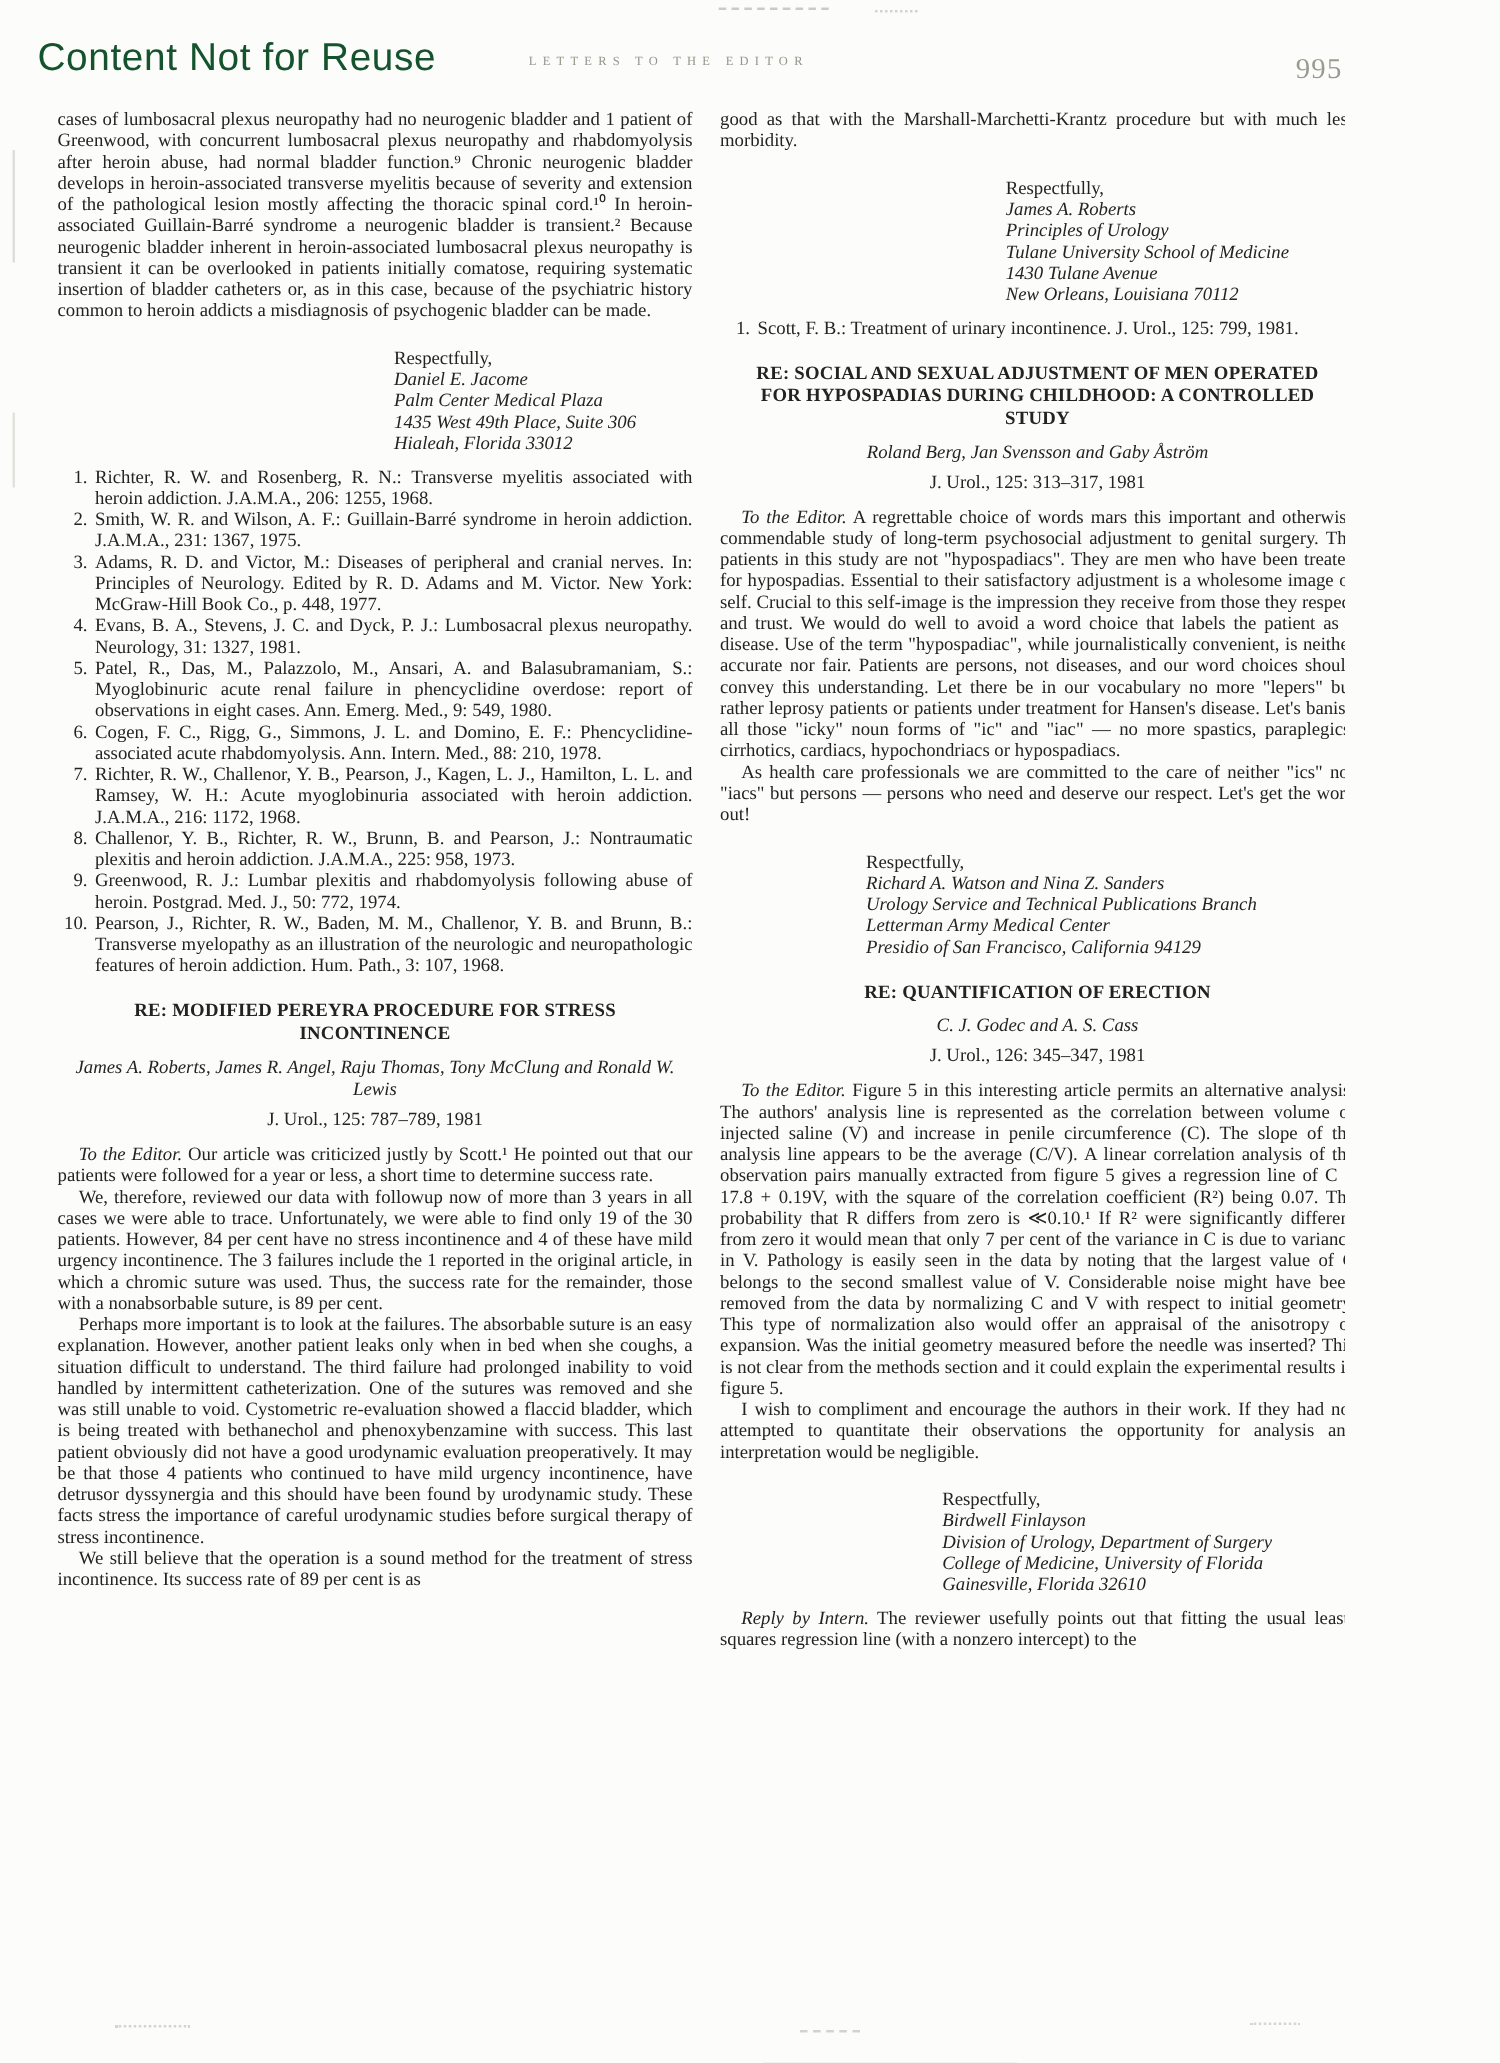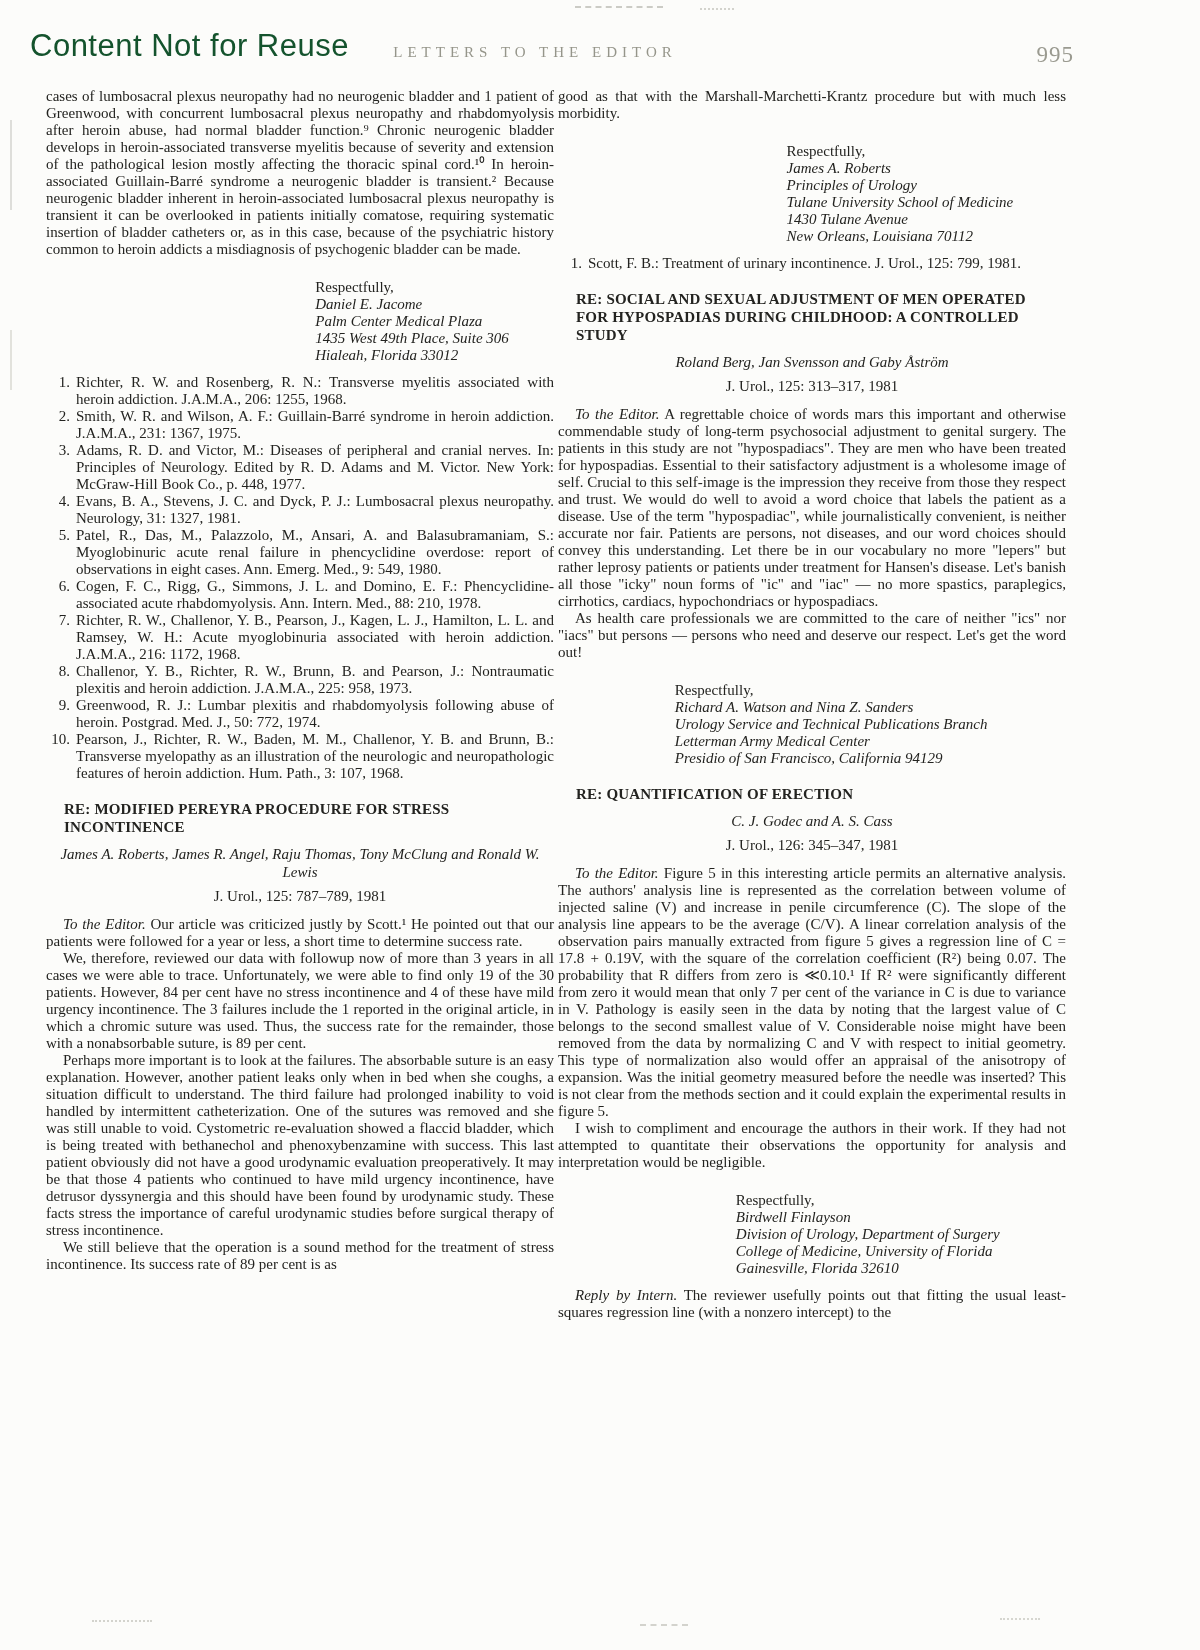--- a/index.html
+++ b/index.html
@@ -10,54 +10,54 @@
     font-family:"Liberation Serif", serif; color:#232320;
   }
   
   .watermark {
     position:absolute; left:30px; top:28px;
     font-family:"Liberation Sans", sans-serif; font-size:31px; color:#14532d;
     letter-spacing:.5px; white-space:nowrap;
   }
   .running-head {
     position:absolute; left:0; right:130px; top:44px; text-align:center;
-    font-size:15px; letter-spacing:5px; color:#95958a; white-space:nowrap;
+    font-size:10px; letter-spacing:5px; color:#95958a; white-space:nowrap;
   }
   .page-number {
     position:absolute; right:126px; top:42px; font-size:23px; color:#9a9a90; letter-spacing:1px;
   }
   
   .artifact { position:absolute; border:0; }
   .a1 { top:6px; left:575px; width:88px; border-top:2px dashed #cbcbc5; }
   .a2 { top:8px; left:700px; width:34px; border-top:2px dotted #d3d3cd; }
   .a3 { bottom:28px; left:92px; width:60px; border-top:2px dotted #d3d3cd; }
   .a4 { bottom:24px; left:640px; width:48px; border-top:2px dashed #d3d3cd; }
   .a5 { bottom:30px; right:160px; width:40px; border-top:2px dotted #d6d6d0; }
   .a6 { top:120px; left:10px; width:2px; height:90px; background:#dededa; }
   .a7 { top:330px; left:10px; width:2px; height:60px; background:#e2e2dc; }
   
   .columns {
     position:absolute; top:88px; left:46px; width:1030px; bottom:38px;
-    display:flex; gap:4px; overflow:hidden;
+    display:flex; gap:22px; overflow:hidden;
   }
   .col { width:508px; flex:0 0 508px; font-size:15px; line-height:17px; text-align:justify; }
   p.body-p { text-indent:17px; }
   p.cont { text-indent:0; }
   .it { font-style:italic; }
   .lead { font-style:italic; }
   
   .sig { margin:21px 0 10px; text-align:left; }
   .sig-line { white-space:nowrap; line-height:17px; }
   
   .refs { list-style:none; counter-reset:ref; margin:6px 0 4px; text-align:justify; }
   .refs li { position:relative; padding-left:30px; counter-increment:ref; }
   .refs li::before { content:counter(ref) "."; position:absolute; left:0; width:24px; text-align:right; }
   
   .sec-heading {
-    font-size:15px; font-weight:bold; text-align:left;
+    font-size:15px; font-weight:bold; text-align:center;
     margin:18px 18px 9px; line-height:18px; letter-spacing:.2px;
   }
   .authors { text-align:center; font-style:italic; margin:0 10px 7px; line-height:18px; }
   .citation { text-align:center; margin:0 0 11px; }
   .reply { margin-top:10px; }
 </style>
 </head>
 <body>
 
 <div class="page">

